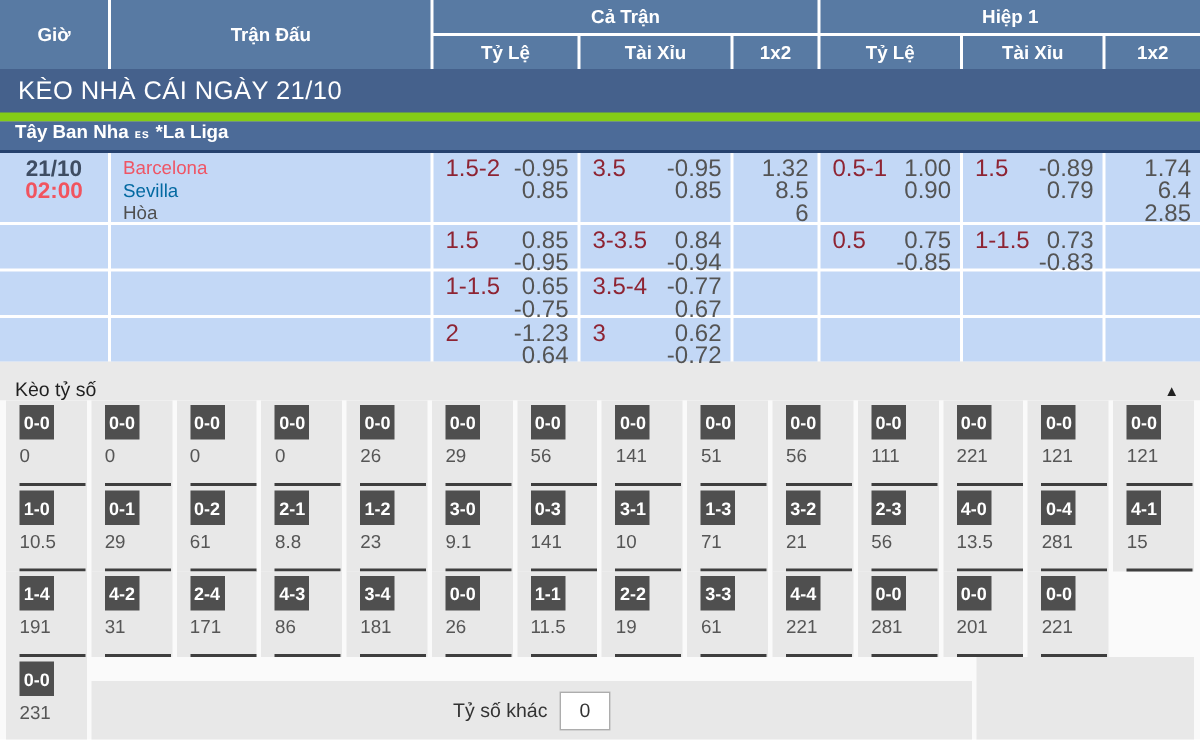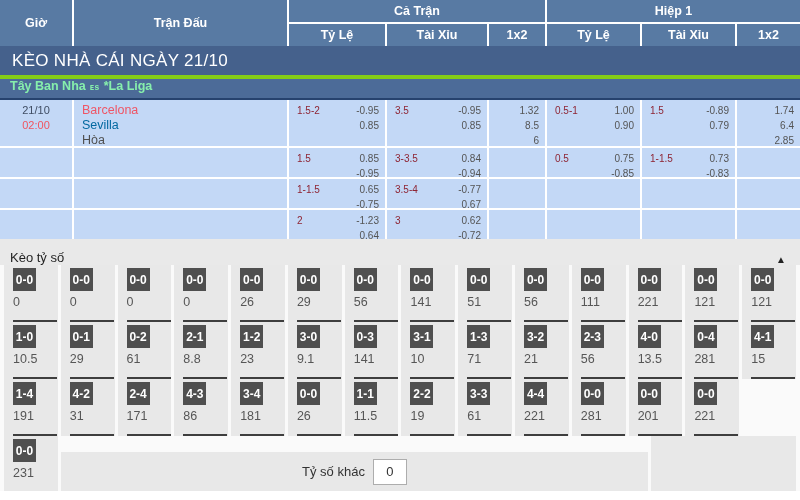--- a/index.html
+++ b/index.html
@@ -20,47 +20,47 @@
     font-size:12.5px;font-weight:bold;
   }
   .h-gio{grid-area:1/1/3/2;}
   .h-match{grid-area:1/2/3/3;}
   .h-full{grid-area:1/3/2/6;text-align:center;}
   .h-half{grid-area:1/6/2/9;}
   .s-c3{grid-area:2/3;} .s-c4{grid-area:2/4;} .s-c5{grid-area:2/5;}
   .s-c6{grid-area:2/6;} .s-c7{grid-area:2/7;} .s-c8{grid-area:2/8;}
   
   .section-bar{
-    height:29px;background:#45618c;border-bottom:4px solid #84cc16;
+    height:29px;background:#45618c;border-bottom:6px solid #84cc16;
     color:#fff;display:flex;align-items:center;padding-left:12px;
     font-size:17px;letter-spacing:.3px;
   }
   .league-bar{
     height:19px;background:#4c6b98;border-bottom:2px solid #26426e;
-    color:#86efac;font-weight:bold;font-size:12.5px;
+    color:#ffffff;font-weight:bold;font-size:12.5px;
     display:flex;align-items:baseline;padding-left:10px;gap:4px;
   }
   .league-code{font-size:8.5px;letter-spacing:.5px;}
   
   .odds-table{
     display:grid;
     grid-template-columns:72px 213px 96px 100px 56px 93px 93px 63px;
     grid-template-rows:46px 29px 29px 29px;
     gap:2px;background:#fff;
   }
   .cell{background:#c3d8f6;box-sizing:border-box;}
   .time-cell{display:flex;flex-direction:column;align-items:center;padding-top:3px;
-    font-size:11px;line-height:15px;color:#3f4d63;}
+    font-size:15px;line-height:15px;color:#3f4d63;font-weight:bold;}
   .t-hour{color:#f1545f;}
   .match-cell{padding:3px 0 0 8px;font-size:12.5px;line-height:15px;}
   .team-0{color:#ef5565;}
   .team-1{color:#0369a1;}
   .team-2{color:#4f4f4f;}
   .odds-cell{display:flex;align-items:flex-start;padding:3px 6px 3px 8px;
-    font-size:10px;line-height:15px;}
+    font-size:16px;line-height:15px;}
   .line{color:#8e2433;}
   .vals{display:flex;flex-direction:column;align-items:flex-end;color:#545454;margin-left:auto;}
   
   .score-section{background:#fafafa;}
   .score-head{height:26px;display:flex;align-items:flex-end;padding:0 14px 0 10px;
     background:#e9e9e9;font-size:13px;color:#1f1f1f;}
   .arrow{margin-left:auto;font-size:10px;color:#222;cursor:pointer;}
   .score-grid{display:grid;grid-template-columns:repeat(14,1fr);grid-auto-rows:57px;
     column-gap:3px;padding:0 4px;background:#fafafa;}
   .score-cell{background:#e8e8e8;display:flex;flex-direction:column;padding-left:9px;box-sizing:border-box;}

